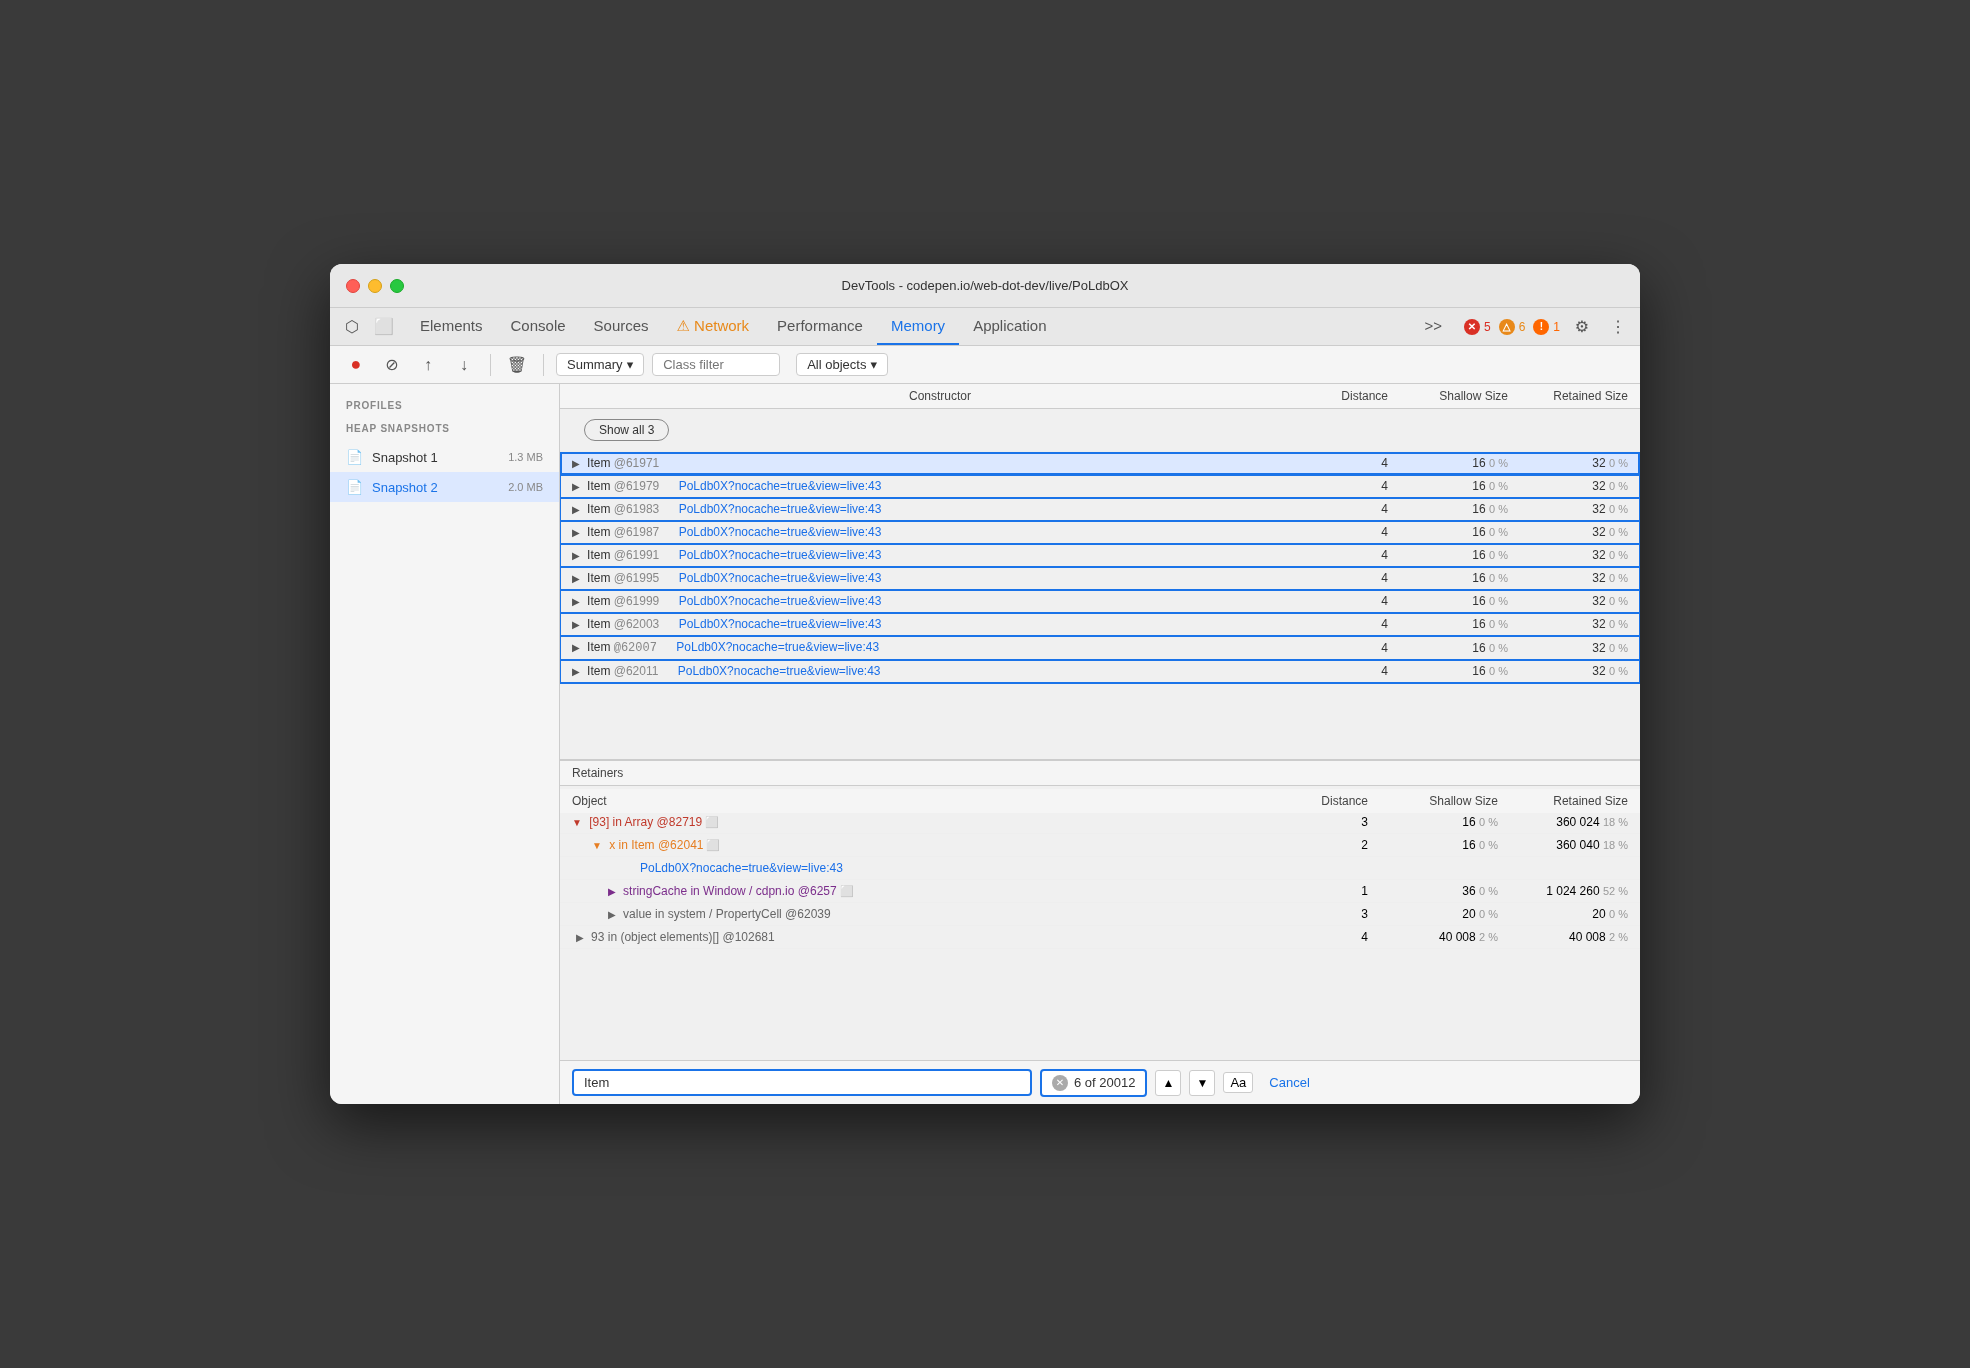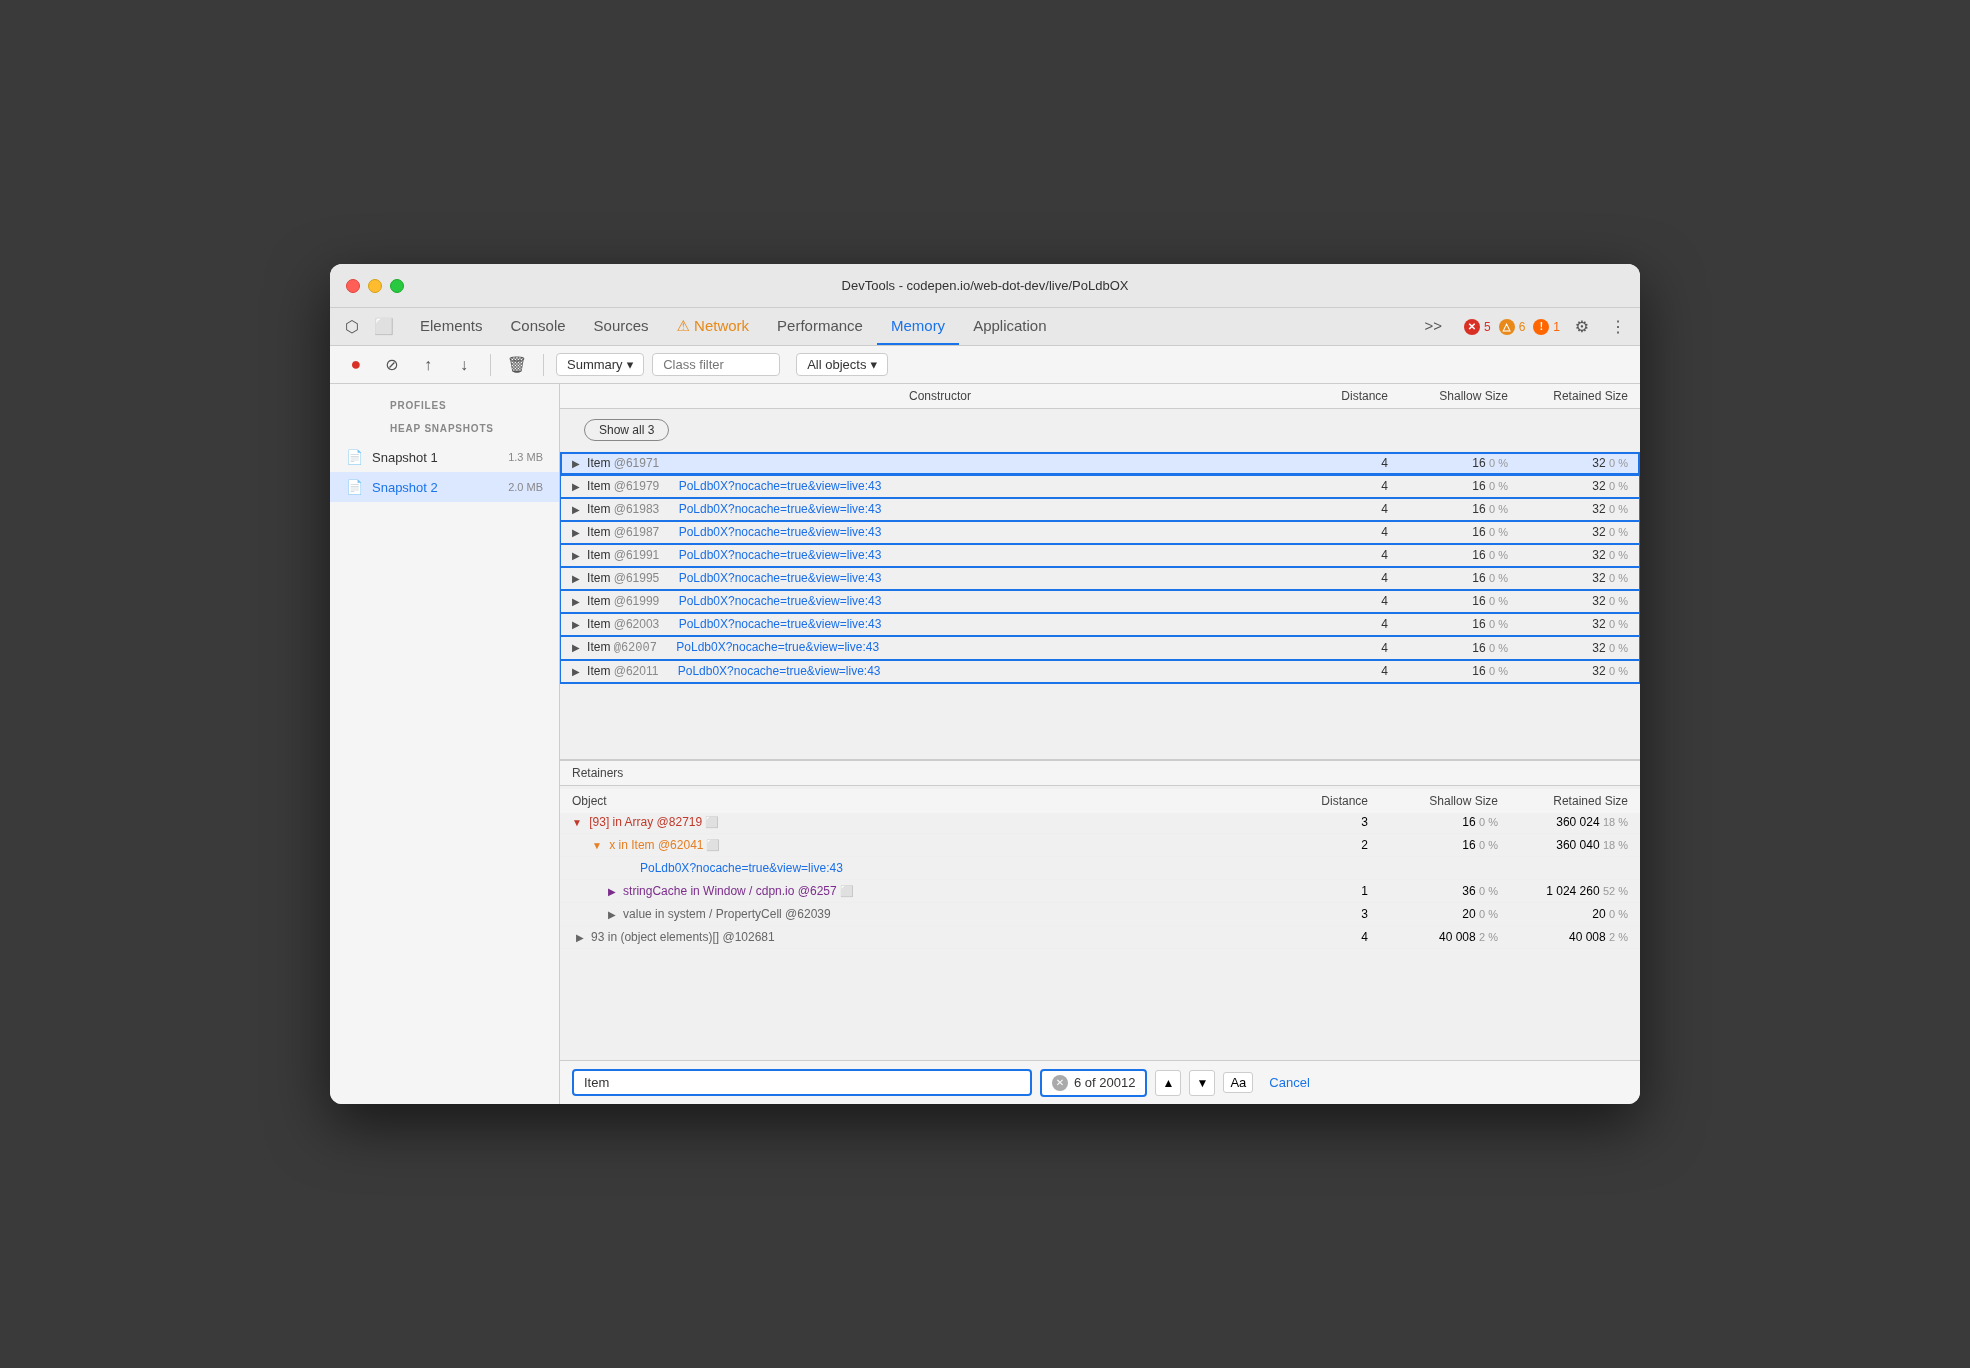--- a/index.html
+++ b/index.html
@@ -185,21 +185,20 @@
       padding: 12px 0;
       flex-shrink: 0;
     }
     .sidebar-section-title {
       font-size: 10px;
       font-weight: 600;
       color: #888;
       letter-spacing: 0.08em;
       padding: 4px 16px 8px;
       text-transform: uppercase;
-      margin-left: 44px;
     }
     .sidebar-item {
       display: flex;
       align-items: center;
       padding: 6px 16px;
       font-size: 13px;
       color: #333;
       cursor: pointer;
       gap: 8px;
     }

